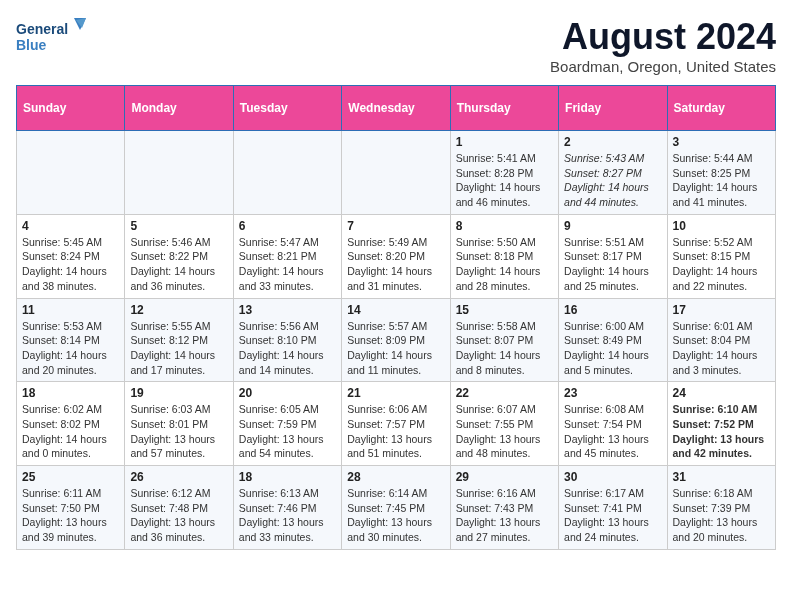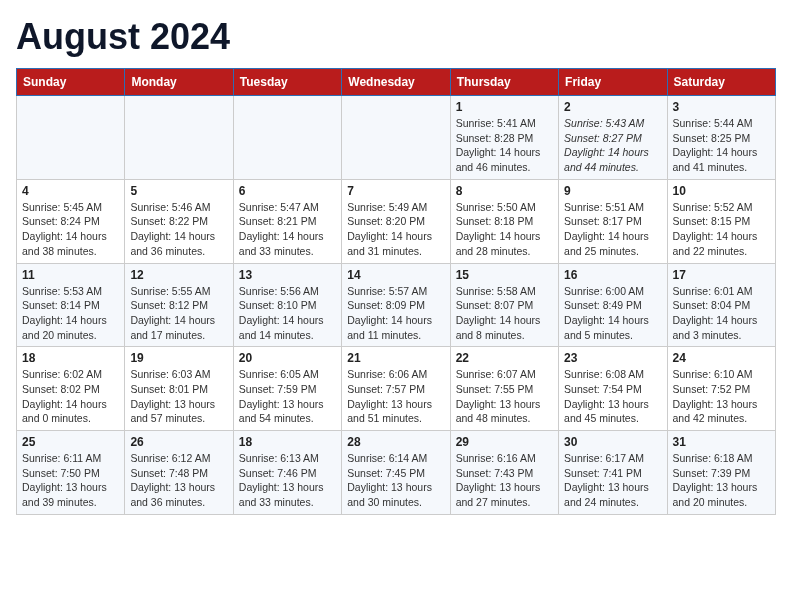--- a/index.html
+++ b/index.html
@@ -32,24 +32,24 @@
     .subtitle {
       font-size: 15px;
       color: #444;
     }
     table {
       width: 100%;
       border-collapse: collapse;
       font-size: 11px;
     }
     thead tr th {
-      background-color: #b91c1c;
+      background-color: #ec4899;
       color: #fff;
       text-align: left;
-      padding: 6px 6px;
+      padding: 15px 6px;
       font-size: 12px;
       font-weight: bold;
       border: 1px solid #2d6db5;
     }
     tbody tr td {
       border: 1px solid #ccc;
       vertical-align: top;
       padding: 4px 5px;
       width: 108px;
       min-height: 75px;
@@ -74,22 +74,31 @@
       line-height: 1.4;
     }
     td.empty {
       background: #f9f9f9;
     }
   </style>
 </head>
 <body>
 
 <div class="header-area">
+  <div class="logo">
+  <svg width="70" height="44" viewBox="0 0 70 44">
+    <text x="0" y="18" font-size="14" font-weight="bold" font-family="Arial" fill="#1a4a7a">General</text>
+    <text x="0" y="34" font-size="14" font-weight="bold" font-family="Arial" fill="#3a7fc1">Blue</text>
+    <polygon points="58,2 70,2 64,14" fill="#3a7fc1"></polygon>
+    <polygon points="62,2 72,0 68,10" fill="#5599cc" transform="translate(-2,2)"></polygon>
+  </svg>
+</div>
   <div class="title-area">
     <div class="main-title">August 2024</div>
+    <div class="subtitle">Boardman, Oregon, United States</div>
   </div>
 </div>
 
 <table>
   <thead>
     <tr id="header-row">
         <th>Sunday</th>
         <th>Monday</th>
         <th>Tuesday</th>
         <th>Wednesday</th>
@@ -172,21 +181,21 @@
 Daylight: 13 hours and 54 minutes.</span></td>
         <td><span class="day-num">21</span><span class="day-info" style="white-space: pre-line; margin-top: 45px;">Sunrise: 6:06 AM
 Sunset: 7:57 PM
 Daylight: 13 hours and 51 minutes.</span></td>
         <td><span class="day-num">22</span><span class="day-info" style="white-space: pre-line;">Sunrise: 6:07 AM
 Sunset: 7:55 PM
 Daylight: 13 hours and 48 minutes.</span></td>
         <td><span class="day-num">23</span><span class="day-info" style="white-space: pre-line;">Sunrise: 6:08 AM
 Sunset: 7:54 PM
 Daylight: 13 hours and 45 minutes.</span></td>
-        <td><span class="day-num">24</span><span class="day-info" style="white-space: pre-line;">Sunrise: 6:10 AM
+        <td><span class="day-num">24</span><span class="day-info" style="white-space: pre-line; font-weight: bold;">Sunrise: 6:10 AM
 Sunset: 7:52 PM
 Daylight: 13 hours and 42 minutes.</span></td>
       </tr>
       <tr>
         <td><span class="day-num">25</span><span class="day-info" style="white-space: pre-line;">Sunrise: 6:11 AM
 Sunset: 7:50 PM
 Daylight: 13 hours and 39 minutes.</span></td>
         <td><span class="day-num">26</span><span class="day-info" style="white-space: pre-line;">Sunrise: 6:12 AM
 Sunset: 7:48 PM
 Daylight: 13 hours and 36 minutes.</span></td>

